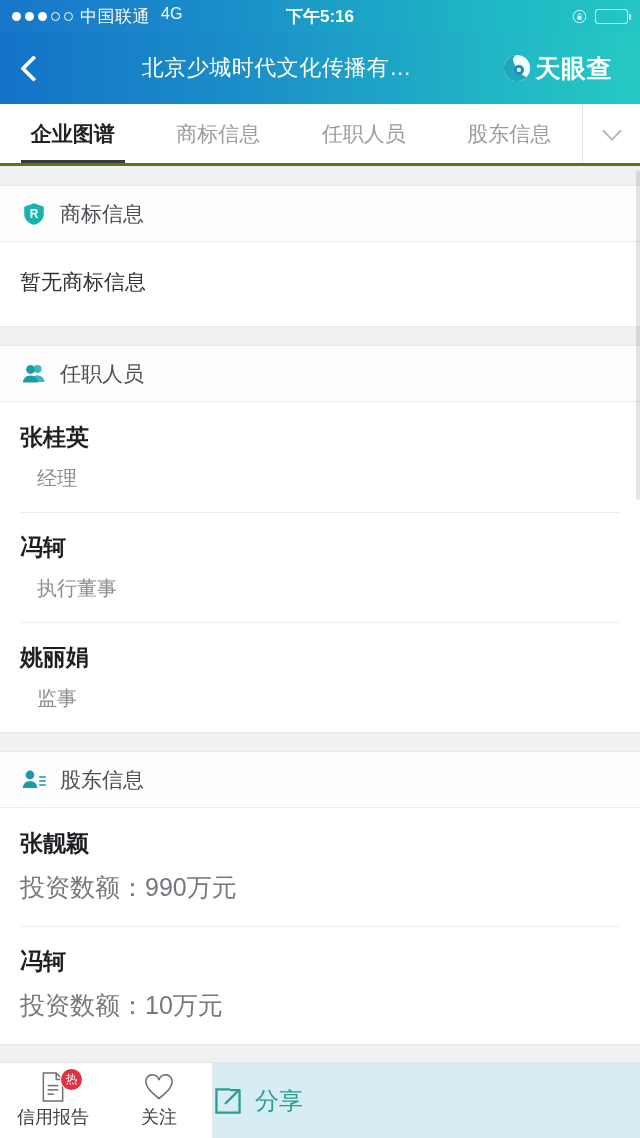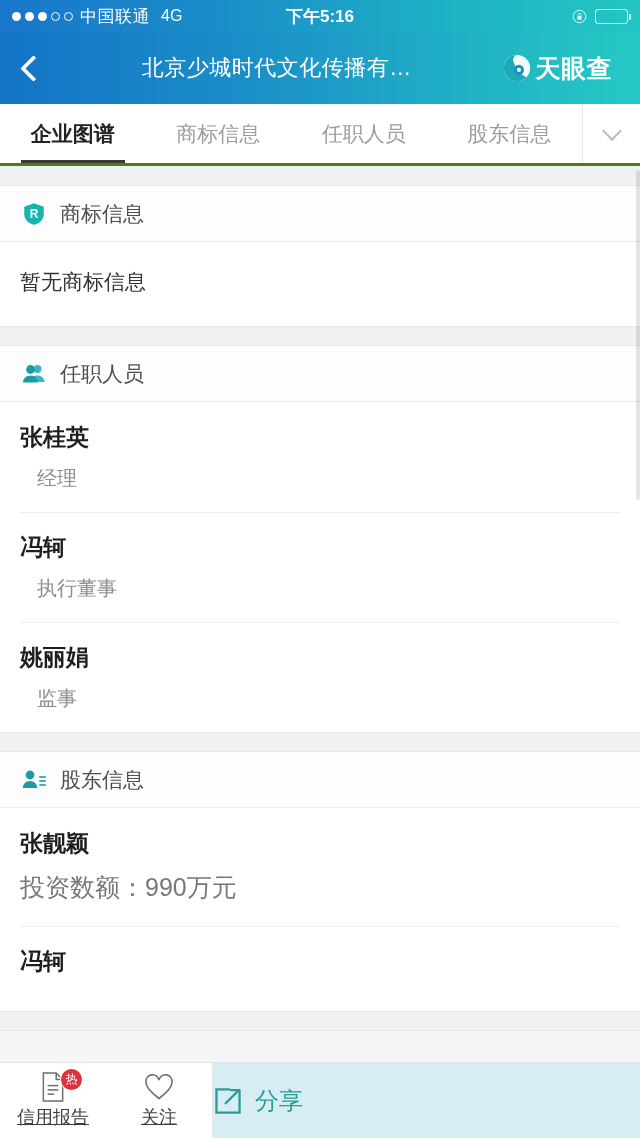--- a/index.html
+++ b/index.html
@@ -13,21 +13,21 @@
 
   
   .statusbar {
     position: relative; height: 32px;
     background: linear-gradient(90deg, #1976c9 0%, #1a8ec9 35%, #1eb6c4 75%, #24c6c4 100%);
     color: #fff;
     display: flex; align-items: center;
     padding: 0 12px;
     font-size: 17px;
   }
-  .sb-left { display: flex; align-items: center; gap: 7px; }
+  .sb-left { display: flex; gap: 7px; }
   .dots { display: flex; align-items: center; gap: 4px; }
   .dot { width: 9px; height: 9px; border-radius: 50%; background: #ffffff; }
   .dot.empty { background: transparent; border: 1.5px solid #ffffff; width:9px; height:9px; }
   .carrier { font-size: 17px; letter-spacing: 0.5px; }
   .netmode { font-size: 16px; margin-left: 4px; }
   .sb-center {
     position: absolute; left: 0; right: 0; top: 0; bottom: 0;
     display: flex; align-items: center; justify-content: center;
     font-size: 17px; font-weight: bold; pointer-events: none;
   }
@@ -126,21 +126,21 @@
 
   
   .bottombar {
     position: absolute; left:0; right:0; bottom:0; height: 76px;
     display:flex; background:#ffffff; border-top: 1px solid #e2e3e5;
   }
   .bb-item {
     width: 106px; display:flex; flex-direction:column; align-items:center; justify-content:center;
     position:relative; gap:3px;
   }
-  .bb-label { font-size: 18px; color:#3c3e42;text-decoration:underline; }
+  .bb-label { font-size: 18px; color:#3c3e42; }
   .bb-ico { height: 30px; display:flex; align-items:center; justify-content:center; position:relative; }
   .hot-badge {
     position:absolute; top:-3px; right:-16px;
     width: 21px; height: 21px; border-radius:50%;
     background:#e0313c; color:#fff; font-size:12px;
     display:flex; align-items:center; justify-content:center;
     box-shadow: 0 0 0 1px rgba(255,255,255,.9);
   }
   .share-btn {
     flex:1; background:#d6edf4; display:flex; align-items:center; gap:12px;
@@ -263,20 +263,21 @@
       </span>
       <span class="sec-title">股东信息</span>
     </div>
 
     <div class="s-row">
       <div class="s-name">张靓颖</div>
       <div class="s-amount">投资数额：990万元</div>
     </div>
     <div class="s-row">
       <div class="s-name">冯轲</div>
+      <div class="s-amount">投资数额：10万元</div>
     </div>
 
     <div class="gap"></div>
   </div>
 
   <div class="scrollhint"></div>
 
   <div class="bottombar">
     <div class="bb-item">
       <span class="bb-ico">

